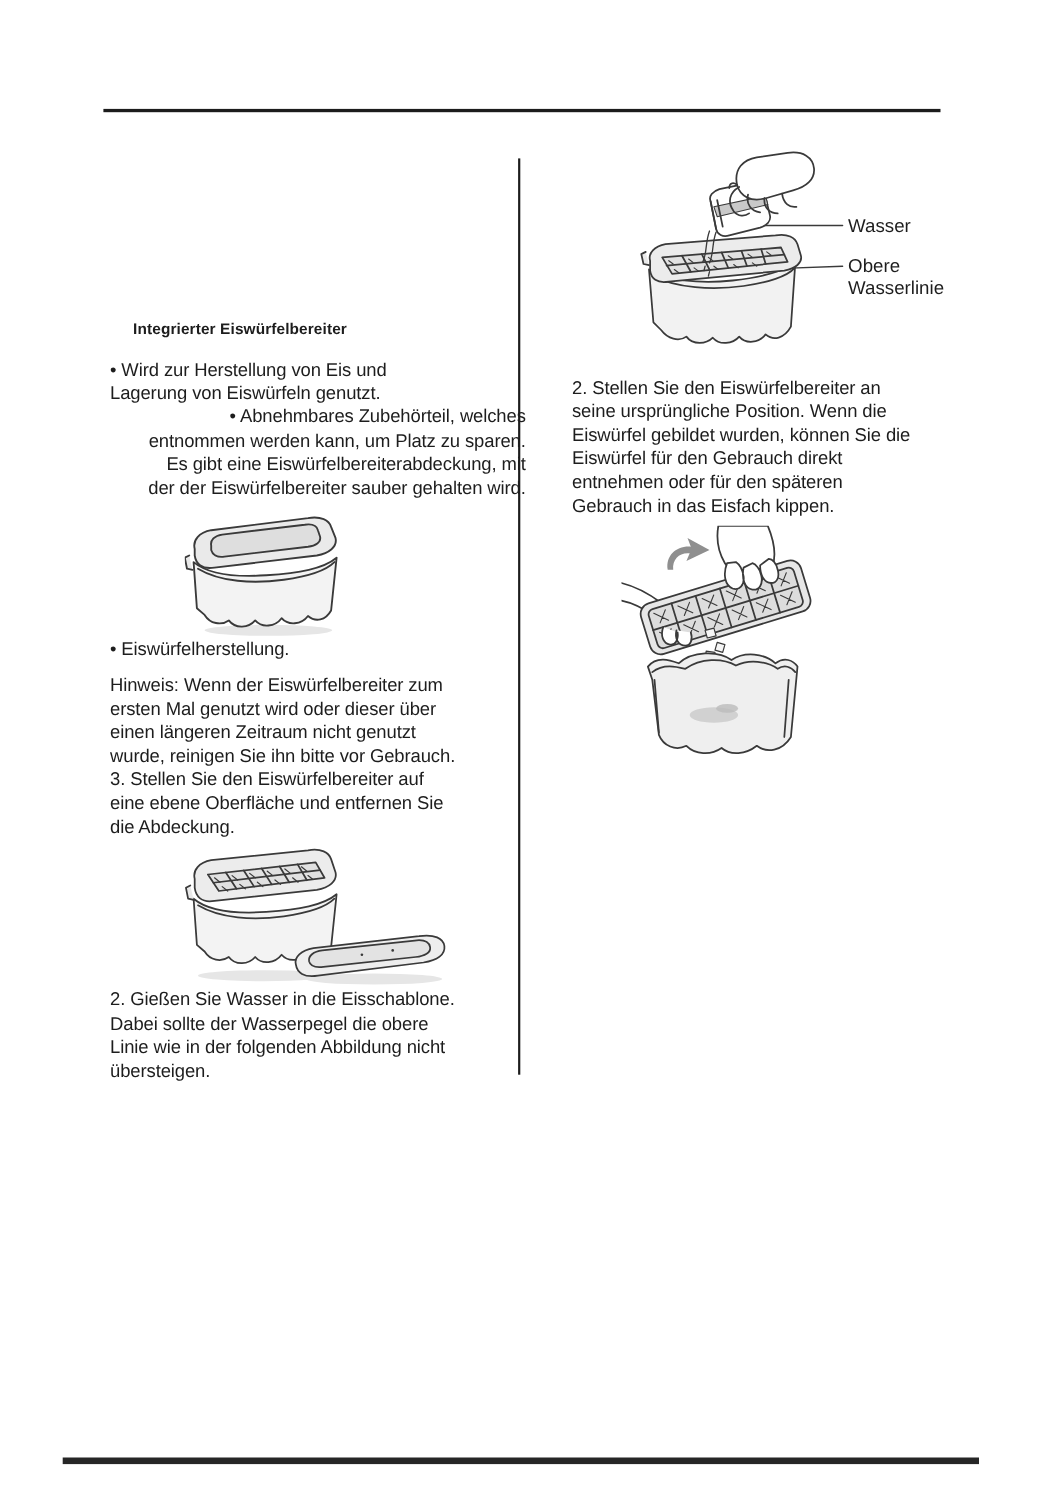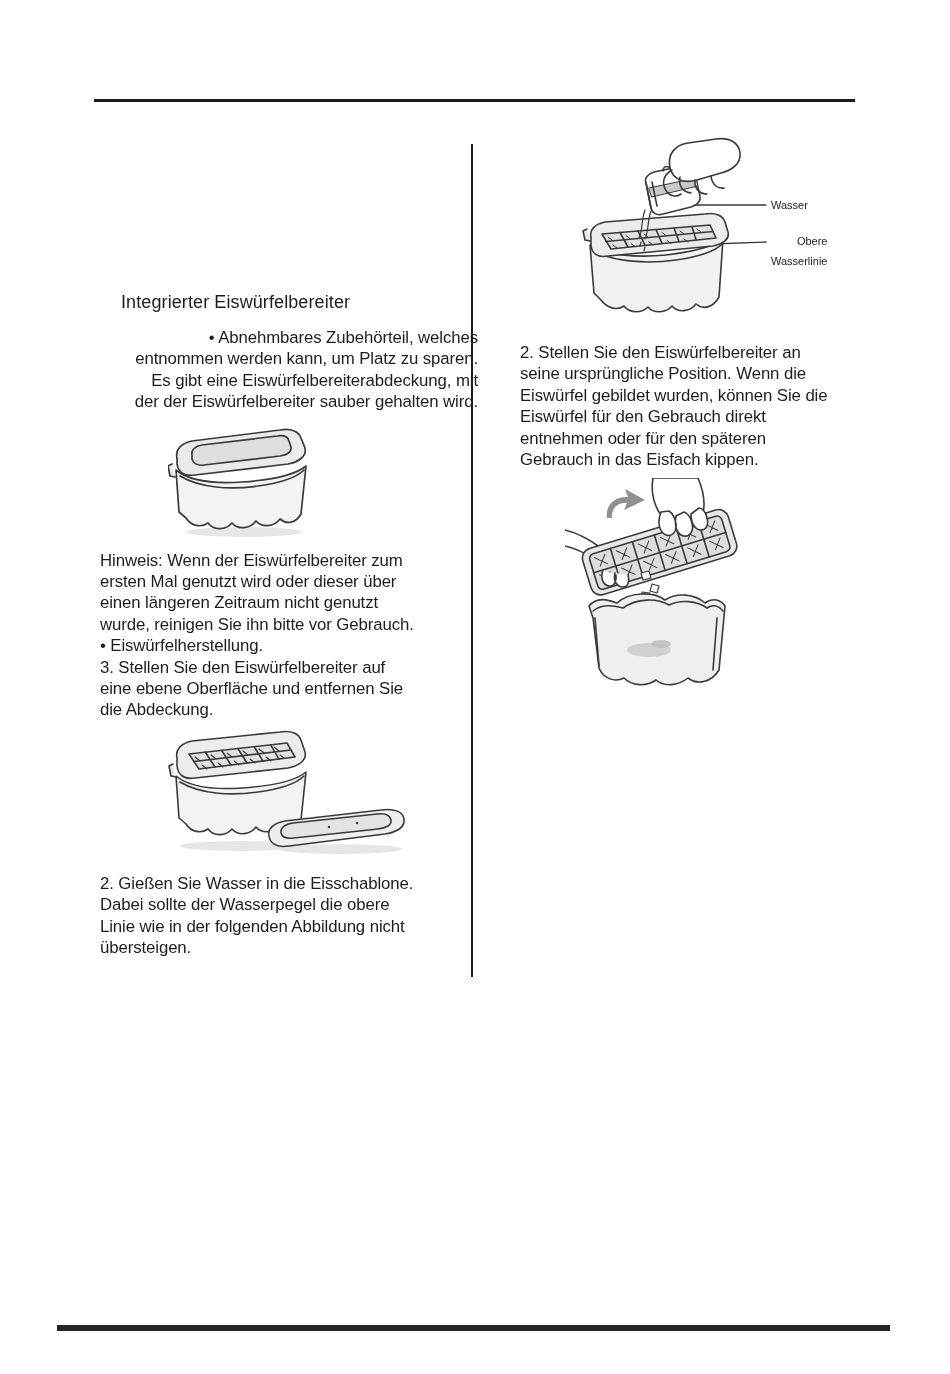--- a/index.html
+++ b/index.html
@@ -13,85 +13,87 @@
   }
   .page { position:absolute; inset:0; background:#ffffff; }
   .rule-top    { position:absolute; left:94px;  top:99px;   width:761px; height:3px; background:#1c1c1c; }
   .rule-bottom { position:absolute; left:57px;  top:1325px; width:833px; height:6px; background:#262626; }
   .col-divider { position:absolute; left:471px; top:144px;  width:2px;  height:833px; background:#1c1c1c; }
 
   .left-col  { position:absolute; left:100px; top:277px; width:378px; }
   .right-col { position:absolute; left:520px; top:137px; width:392px; }
 
   .section-title {
-    font-size:18px; font-weight:normal; line-height:20px;
+    font-size:14px; font-weight:bold; line-height:20px;
     padding-left:21px; letter-spacing:0.1px;
   }
   .body {
     font-size:16.8px; line-height:21.4px;
     letter-spacing:-0.1px;
     white-space:pre; margin:0;
   }
   .intro-1 { margin-top:17px; }
   .intro-2 { margin-top:0;text-align:right; }
   .note-p, .bullet-p, .step1-p { margin-top:0; }
   .note-p { margin-top:12px; }
-  .step2-p { margin-top:16px; }
+  .step2-p { }
   .step3-p { margin-top:9px; }
 
   .fig { position:relative; }
   .fig svg { display:block; }
   .fig1 { margin:13px 0 0 68px; width:146px; height:112px; }
   .fig2 { margin:7px 0 0 68px;  width:242px; height:129px; }
   .fig3 { width:392px; height:196px; }
   .fig4 { margin:8px 0 0 45px; width:176px; height:212px; }
 
   .fig3-label {
-    position:absolute; font-size:11px; line-height:19.5px;
+    position:absolute; font-size:17px; line-height:19.5px;
     white-space:pre; letter-spacing:0;
   }
   .label-wasser { left:251px; top:59px; }
-  .label-obere  { left:251px; top:95px;text-align:right; }
+  .label-obere  { left:251px; top:95px; }
 </style>
 </head>
 <body>
 
 <div class="page">
 
   <div class="rule-top"></div>
   <div class="col-divider"></div>
   <div class="rule-bottom"></div>
 
   <div class="left-col">
 
     <h2 class="section-title">Integrierter Eiswürfelbereiter</h2>
 
+    <p class="body intro-1">• Wird zur Herstellung von Eis und
+Lagerung von Eiswürfeln genutzt.</p>
     <p class="body intro-2">• Abnehmbares Zubehörteil, welches
 entnommen werden kann, um Platz zu sparen.
 Es gibt eine Eiswürfelbereiterabdeckung, mit
 der der Eiswürfelbereiter sauber gehalten wird.</p>
 
     <div class="fig fig1">
       <svg viewBox="0 0 146 112" width="146" height="112">
         <g stroke="#3a3a3a" stroke-width="1.7" stroke-linejoin="round" stroke-linecap="round" fill="none">
           <ellipse cx="76" cy="106" rx="58" ry="5" fill="#e6e6e6" stroke="none"></ellipse>
           <path fill="#f3f3f3" d="M8,44 C20,54 44,58 74,56 C104,54 126,50 138,40 L133,88 C128,97 119,99 112,93 C106,101 94,102 88,95 C82,103 70,104 64,97 C58,104 46,105 40,97 C33,102 23,100 18,92 L11,86 Z"></path>
           <path d="M12,50 C32,62 62,64 90,60 C112,57 128,52 136,44"></path>
           <path fill="#e9e9e9" d="M4,38 L0,40 L2,50 L7,51"></path>
           <path fill="#eaeaea" d="M9,32 C7,24 13,17 24,15 L112,4 C124,2 131,6 133,12 L137,22 C139,30 131,36 120,38 L27,49 C15,51 10,45 9,38 Z"></path>
           <path fill="#dedede" d="M24,29 C23,24 27,20 34,19 L109,10 C116,9 120,11 121,15 L123,21 C124,26 119,29 112,30 L36,39 C29,40 25,37 24,33 Z"></path>
         </g>
       </svg>
     </div>
 
+    <p class="body bullet-p">• Eiswürfelherstellung.</p>
     <p class="body note-p">Hinweis: Wenn der Eiswürfelbereiter zum
 ersten Mal genutzt wird oder dieser über
 einen längeren Zeitraum nicht genutzt
 wurde, reinigen Sie ihn bitte vor Gebrauch.</p>
-    <p class="body bullet-p">• Eiswürfelherstellung.</p>
     <p class="body step1-p">3. Stellen Sie den Eiswürfelbereiter auf
 eine ebene Oberfläche und entfernen Sie
 die Abdeckung.</p>
 
     <div class="fig fig2">
       <svg viewBox="0 0 242 129" width="242" height="129">
         <g stroke="#3a3a3a" stroke-width="1.6" stroke-linejoin="round" stroke-linecap="round" fill="none">
           <ellipse cx="72" cy="118" rx="60" ry="5" fill="#e6e6e6" stroke="none"></ellipse>
           <ellipse cx="172" cy="121" rx="62" ry="5" fill="#e6e6e6" stroke="none"></ellipse>
           <path fill="#f3f3f3" d="M8,48 C20,58 44,62 74,60 C104,58 126,54 138,44 L133,92 C128,101 119,103 112,97 C106,105 94,106 88,99 C82,107 70,108 64,101 C58,108 46,109 40,101 C33,106 23,104 18,96 L11,90 Z"></path>

